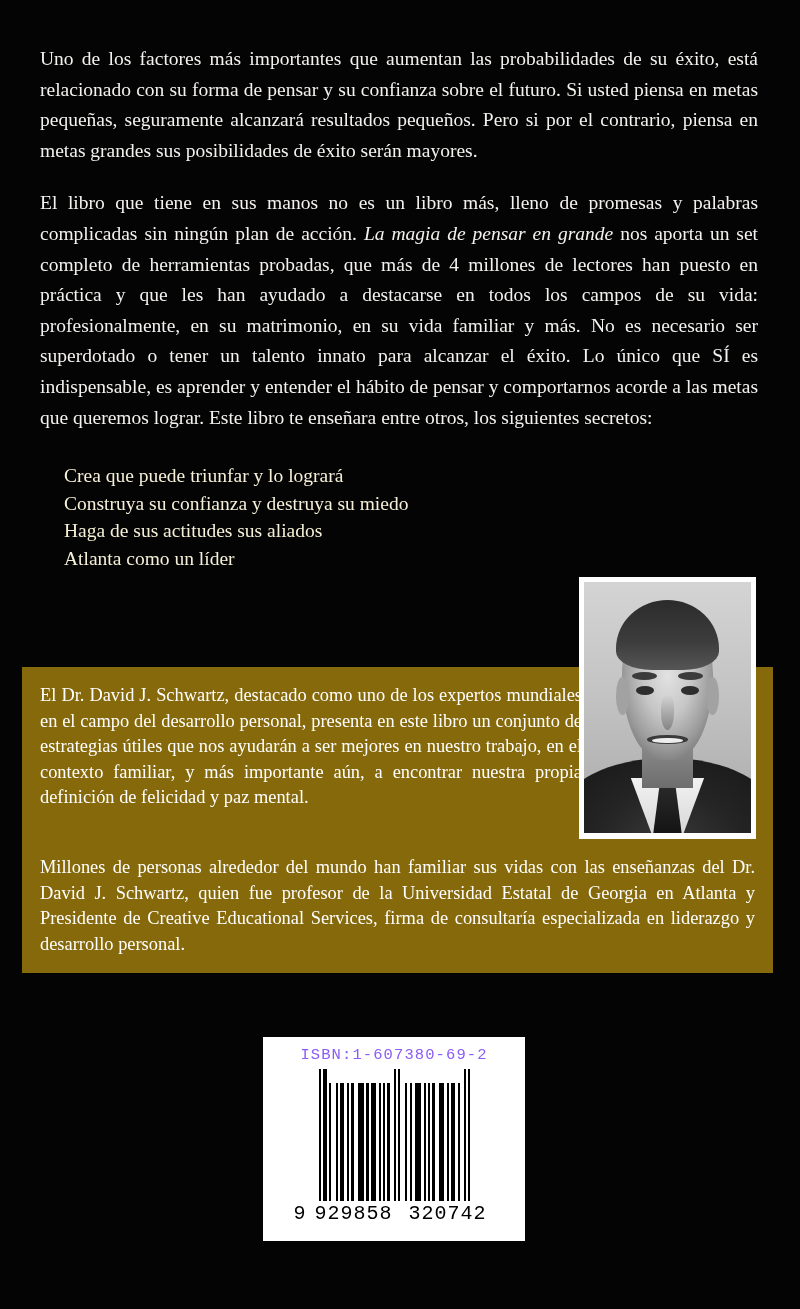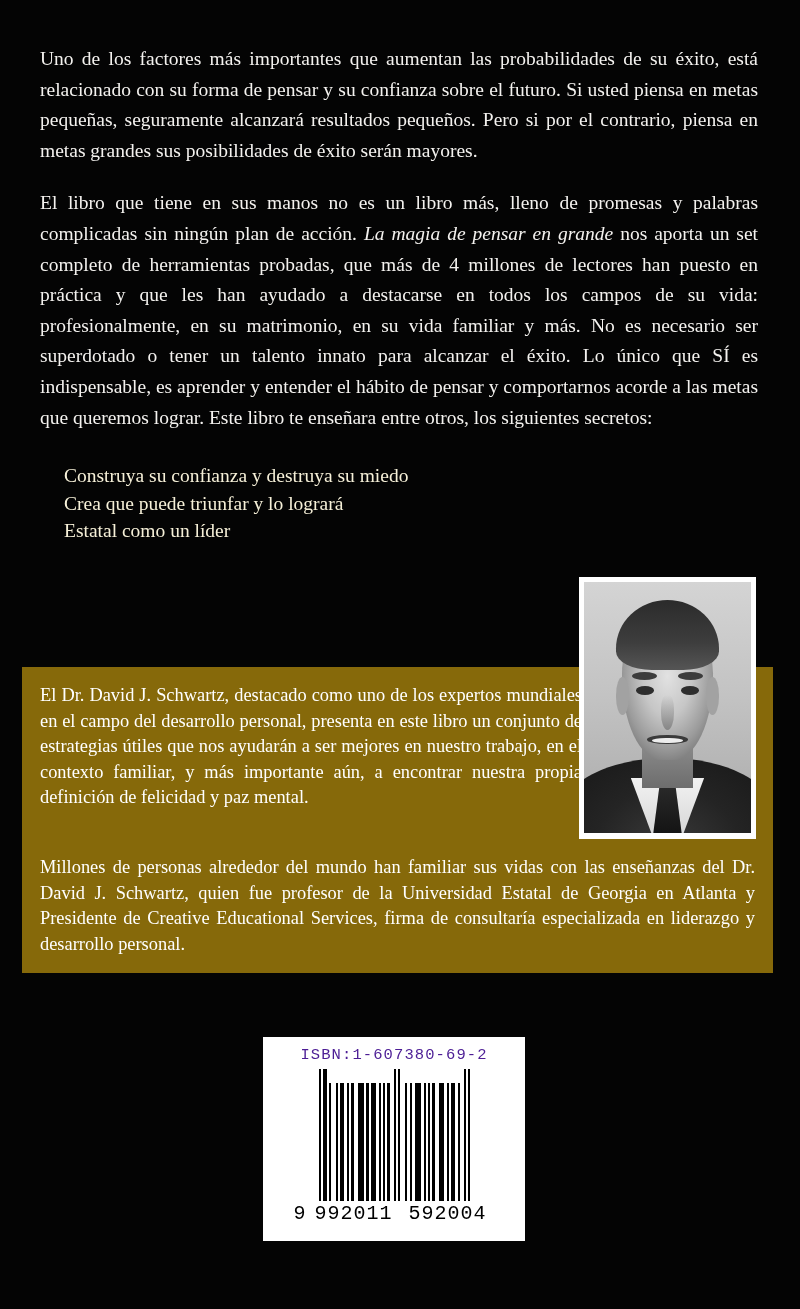--- a/index.html
+++ b/index.html
@@ -196,21 +196,21 @@
     width: 262px;
     height: 204px;
     background: #ffffff;
     padding: 9px 14px 6px 14px;
   }
   .isbn-line {
     text-align: center;
     font-family: "Liberation Mono", "DejaVu Sans Mono", monospace;
     font-size: 15.5px;
     letter-spacing: 1.1px;
-    color: #4c1d95;
+    color: #8b5cf6;
     margin-bottom: 5px;
     white-space: nowrap;
   }
   .bars {
     display: flex;
     align-items: flex-end;
     justify-content: center;
     height: 132px;
     gap: 0;
   }
@@ -235,23 +235,24 @@
 <body>
 
 <div id="cover">
 
   <div class="body-col">
     <p class="para">Uno de los factores más importantes que aumentan las probabilidades de su éxito, está relacionado con su forma de pensar y su confianza sobre el futuro. Si usted piensa en metas pequeñas, seguramente alcanzará resultados pequeños. Pero si por el contrario, piensa en metas grandes sus posibilidades de éxito serán mayores.</p>
     <p class="para"><span>El libro que tiene en sus manos no es un libro más, lleno de promesas y palabras complicadas sin ningún plan de acción. </span><em>La magia de pensar en grande</em><span> nos aporta un set completo de herramientas probadas, que más de 4 millones de lectores han puesto en práctica y que les han ayudado a destacarse en todos los campos de su vida: profesionalmente, en su matrimonio, en su vida familiar y más. No es necesario ser superdotado o tener un talento innato para alcanzar el éxito. Lo único que SÍ es indispensable, es aprender y entender el hábito de pensar y comportarnos acorde a las metas que queremos lograr. Este libro te enseñara entre otros, los siguientes secretos:</span></p>
   </div>
 
   <ul class="secrets">
+    <li>Crea que puede triunfar y lo logrará</li>
     <li>Construya su confianza y destruya su miedo</li>
-    <li>Crea que puede triunfar y lo logrará</li>
-    <li>Estatal como un líder</li>
+    <li>Haga de sus actitudes sus aliados</li>
+    <li>Atlanta como un líder</li>
   </ul>
 
   <div class="gold-panel">
     <p class="gold-text gold-p1"><span>El </span><b>Dr. David J. Schwartz</b><span>, destacado como uno de los expertos mundiales en el campo del desarrollo personal, presenta en este libro un conjunto de estrategias útiles que nos ayudarán a ser mejores en nuestro trabajo, en el contexto familiar, y más importante aún, a encontrar nuestra propia definición de felicidad y paz mental.</span></p>
     <p class="gold-text gold-p2"><span>Millones de personas alrededor del mundo han familiar sus vidas con las enseñanzas del </span><b>Dr. David J. Schwartz</b><span>, quien fue profesor de la Universidad Estatal de Georgia en Atlanta y Presidente de Creative Educational Services, firma de consultaría especializada en liderazgo y desarrollo personal.</span></p>
   </div>
 
   <div class="author-photo">
     <div class="photo-inner">
       <div class="ph-bg"></div>
@@ -325,18 +326,18 @@
       <span class="bar short" style="width:4px"></span>
         <span class="bar sp" style="width:3px"></span>
       <span class="bar short" style="width:2px"></span>
         <span class="bar sp" style="width:4px"></span>
       <span class="bar tall" style="width:2px"></span>
         <span class="bar sp" style="width:2px"></span>
       <span class="bar tall" style="width:2px"></span>
     </div>
     <div class="ean-line">
       <span>9</span>
-      <span class="g">992011</span>
-      <span class="g">592004</span>
+      <span class="g">929858</span>
+      <span class="g">320742</span>
     </div>
   </div>
 
 </div>
 
 </body></html>

